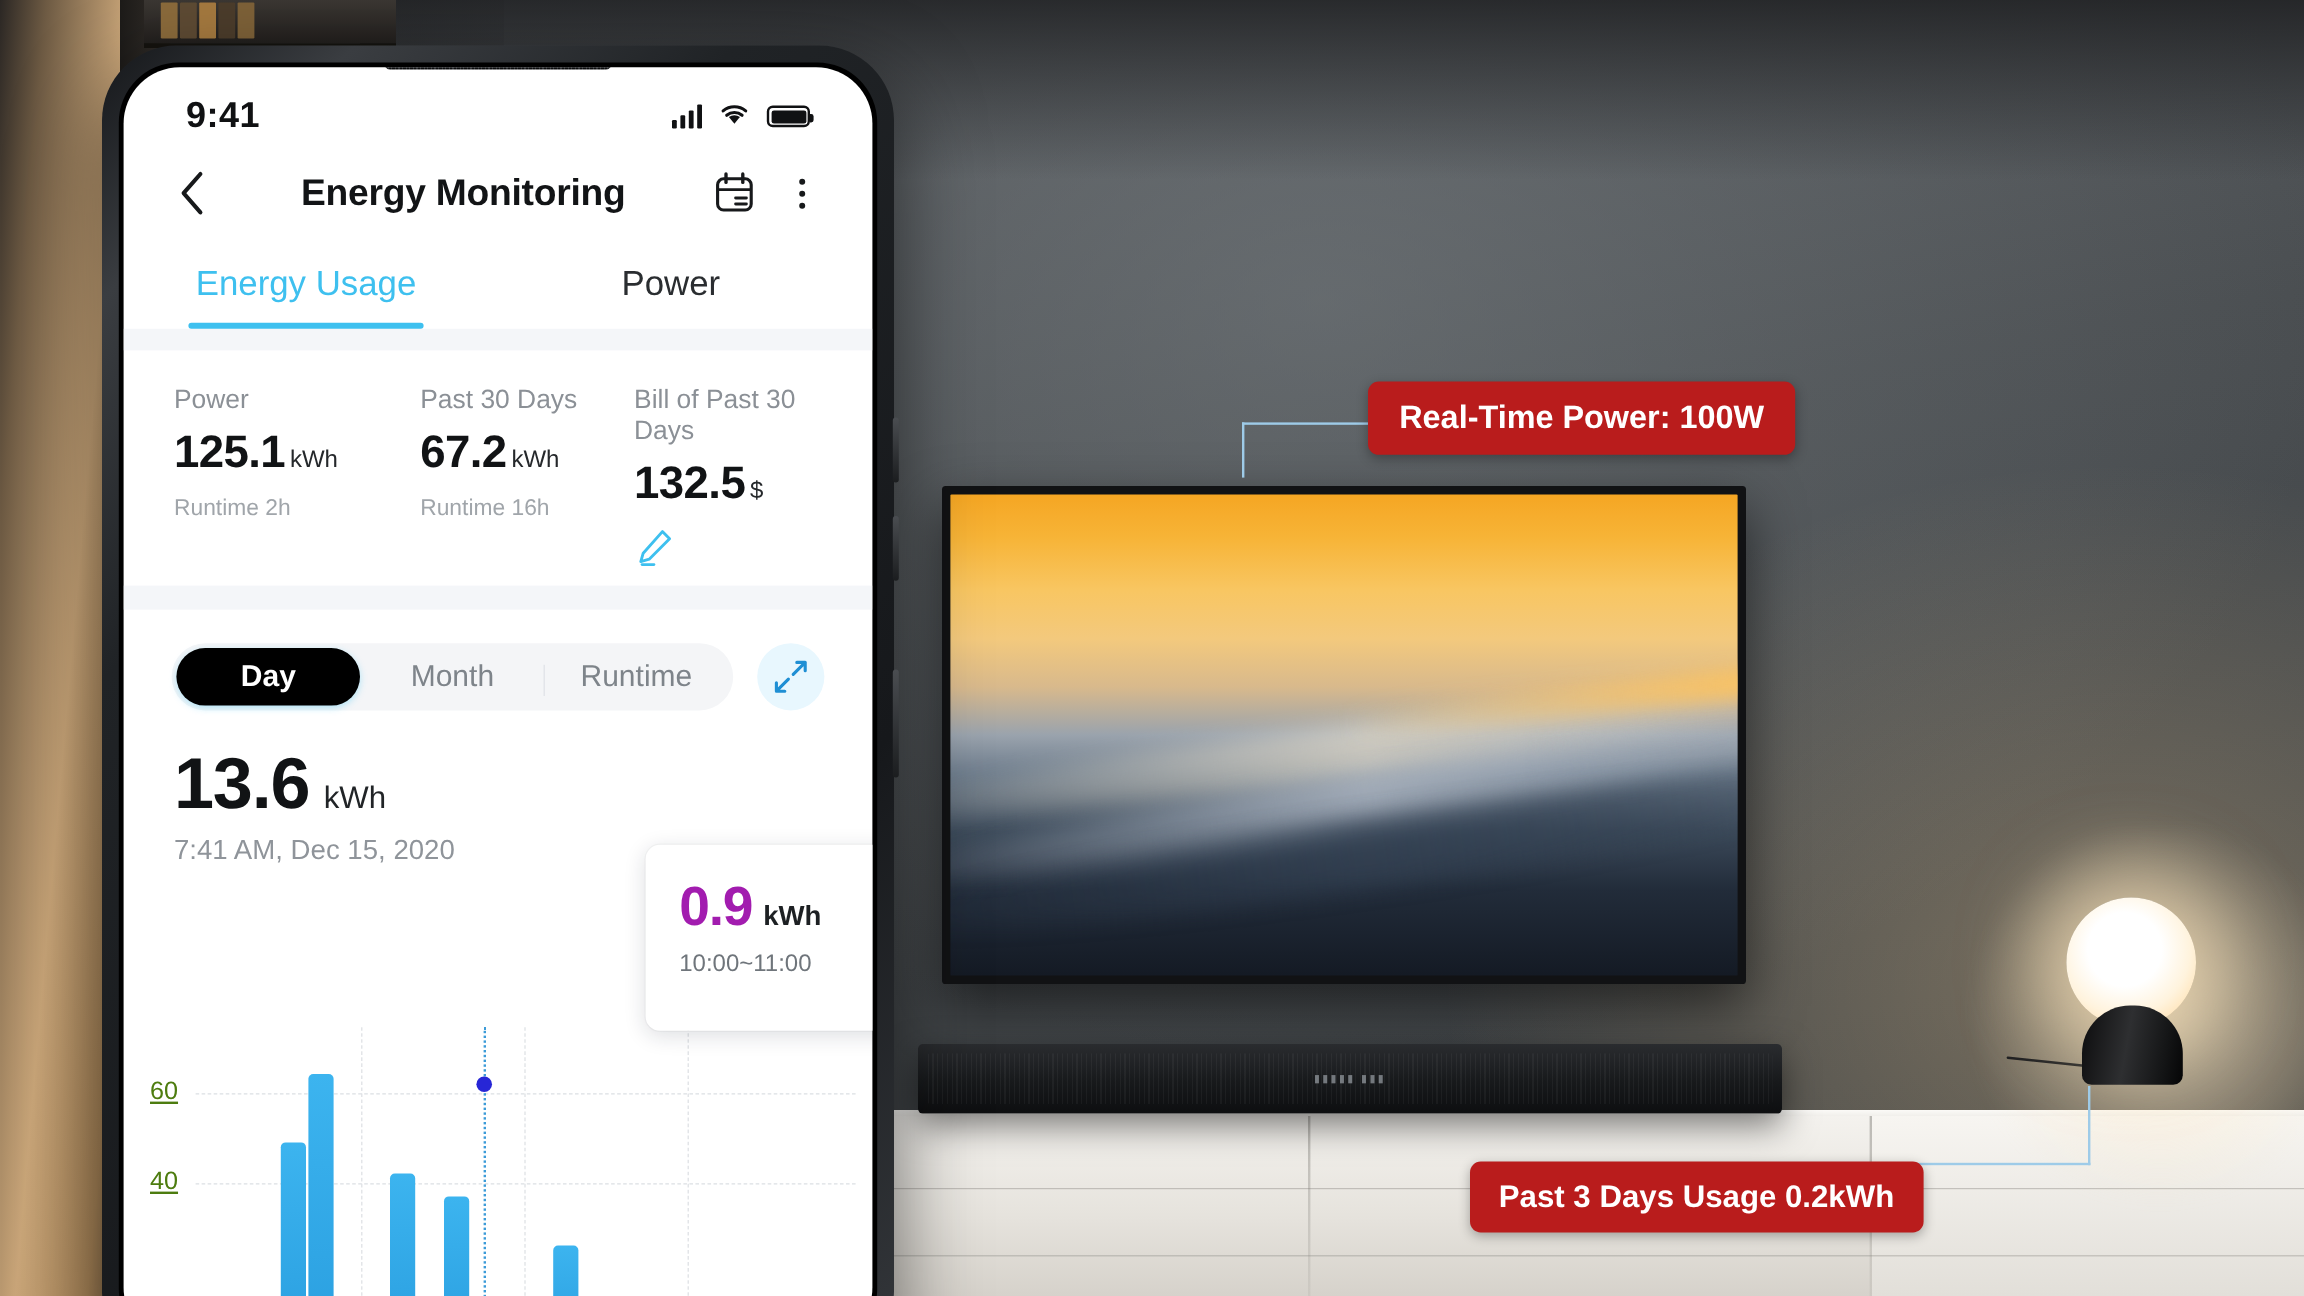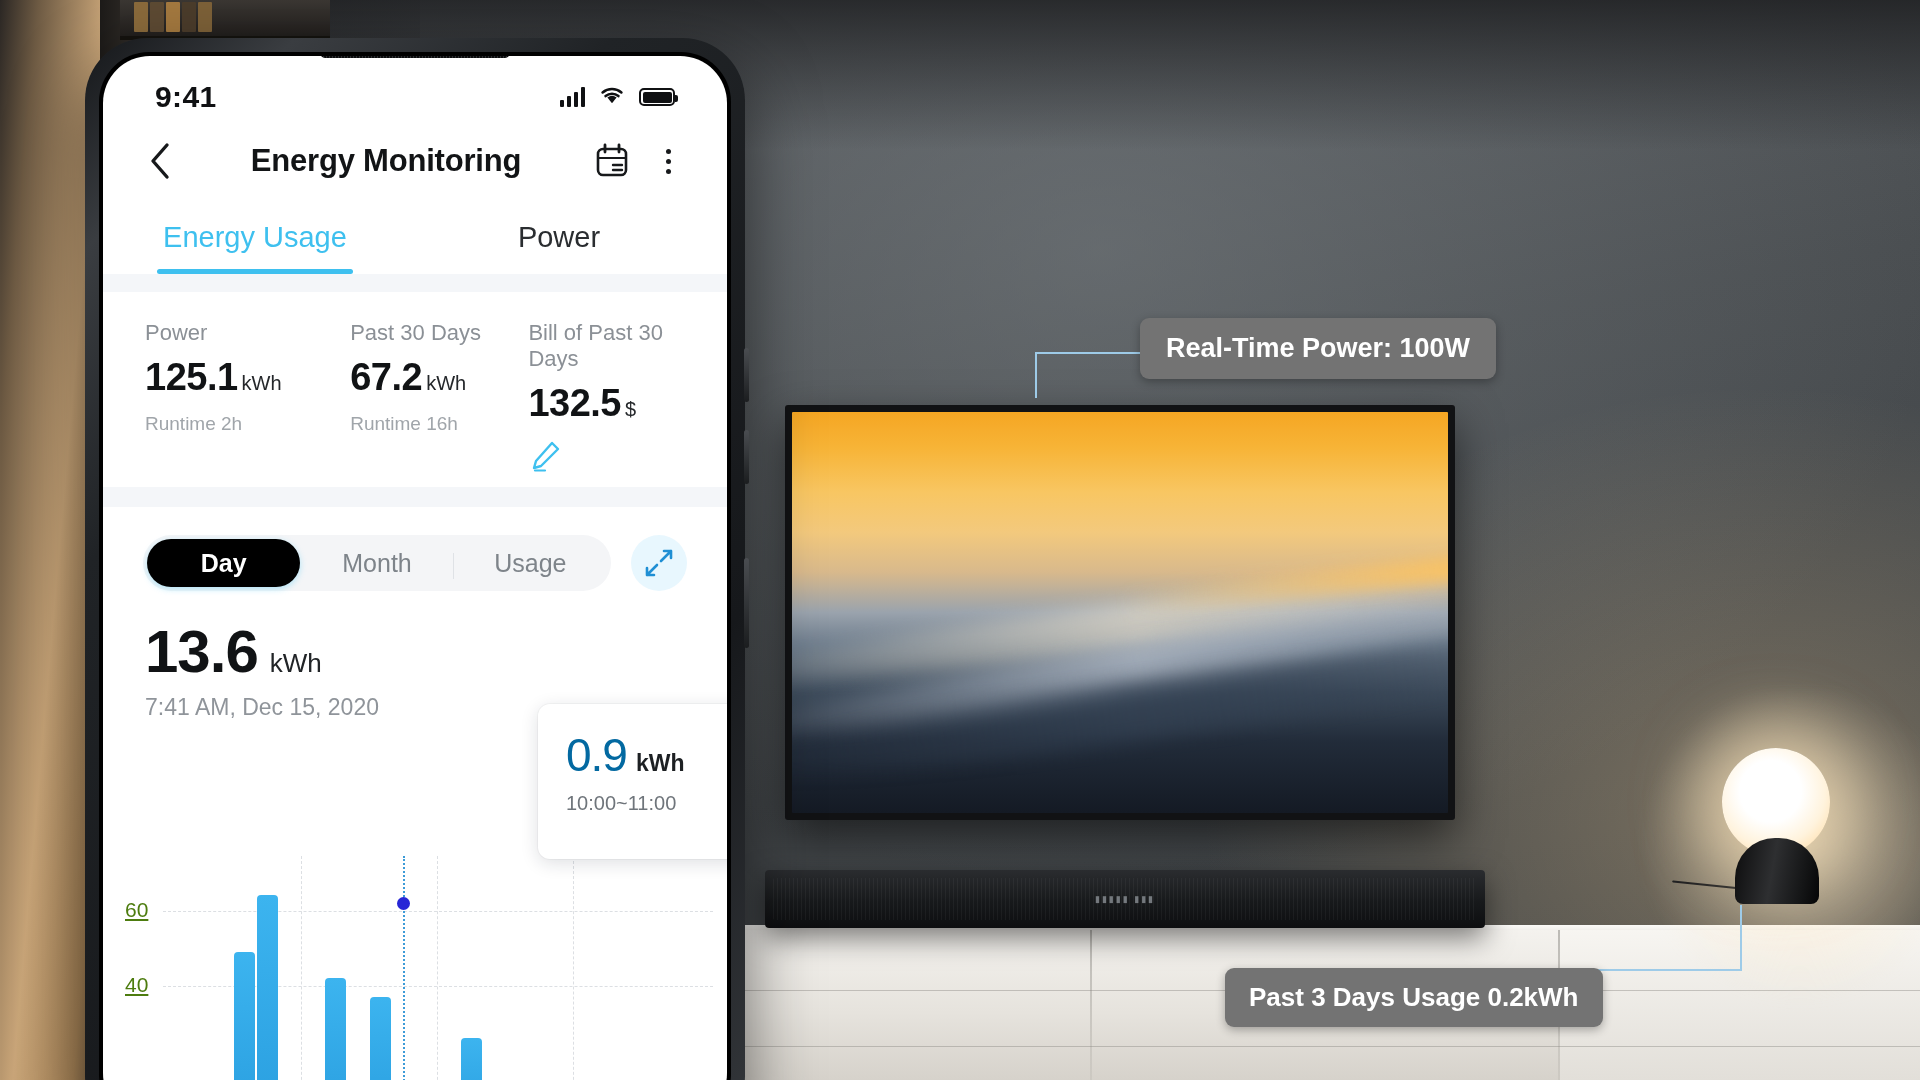--- a/index.html
+++ b/index.html
@@ -126,21 +126,21 @@
     border-radius:40px 40px 8px 8px;
   }
   .lamp-cord {
     position:absolute; left:1672px; top:884px; width:70px; height:2px;
     background:#1c1d1f; border-radius:2px; transform:rotate(6deg);
   }
 
   
   .badge {
     position:absolute;
-    background:#737373;
+    background:#b91c1c;
     color:#ffffff;
     border-radius:9px;
     font-weight:bold;
     white-space:nowrap;
     box-shadow:0 3px 10px rgba(0,0,0,0.30);
   }
   #badge-power { left:1140px; top:318px; padding:15px 26px; font-size:27px; }
   #badge-past7 { left:1225px; top:968px; padding:14px 24px; font-size:26px; }
 
   .leader { position:absolute; border-color:#9ecbe8; }
@@ -276,21 +276,21 @@
   #reading-ts { font-size:23px; color:#8f949a; margin-top:8px; }
 
   
   #tooltip-card {
     position:absolute; left:435px; top:648px; width:230px; height:155px;
     background:#fff; border-radius:12px;
     box-shadow:0 4px 18px rgba(20,30,50,0.14), 0 0 0 1px rgba(0,0,0,0.03);
     padding:24px 0 0 28px; z-index:6;
   }
   #tt-value { display:flex; align-items:baseline; gap:9px; }
-  #tt-num { font-size:46px; font-weight:normal; color:#0369a1; letter-spacing:-1px; }
+  #tt-num { font-size:46px; font-weight:bold; color:#a21caf; letter-spacing:-1px; }
   #tt-unit { font-size:23px; color:#1d2023; font-weight:bold; }
   #tt-range { font-size:20px; color:#6f757b; margin-top:10px; }
 
   
   #chart-wrap { position:absolute; left:0; right:0; top:800px; bottom:0; }
   #chart {
     position:absolute; left:0; top:0; right:0; bottom:0;
   }
   .ylab { position:absolute; left:22px; font-size:21px; color:#4d7c0f;text-decoration:underline; }
   .gridline {
@@ -470,21 +470,21 @@
       <div id="controls">
         <div id="segment">
           <div class="seg active">
             <span>Day</span>
           </div>
           <div class="seg">
             <span>Month</span>
             <span class="seg-sep"></span>
           </div>
           <div class="seg">
-            <span>Usage</span>
+            <span>Runtime</span>
           </div>
         </div>
         <div id="expand-btn">
           <svg width="30" height="30" viewBox="0 0 30 30">
             <path d="M17 13 L27 3 M20 3 L27 3 L27 10" stroke="#1f8fd4" stroke-width="2.6" fill="none" stroke-linecap="round" stroke-linejoin="round"></path>
             <path d="M13 17 L3 27 M10 27 L3 27 L3 20" stroke="#1f8fd4" stroke-width="2.6" fill="none" stroke-linecap="round" stroke-linejoin="round"></path>
           </svg>
         </div>
       </div>
 

